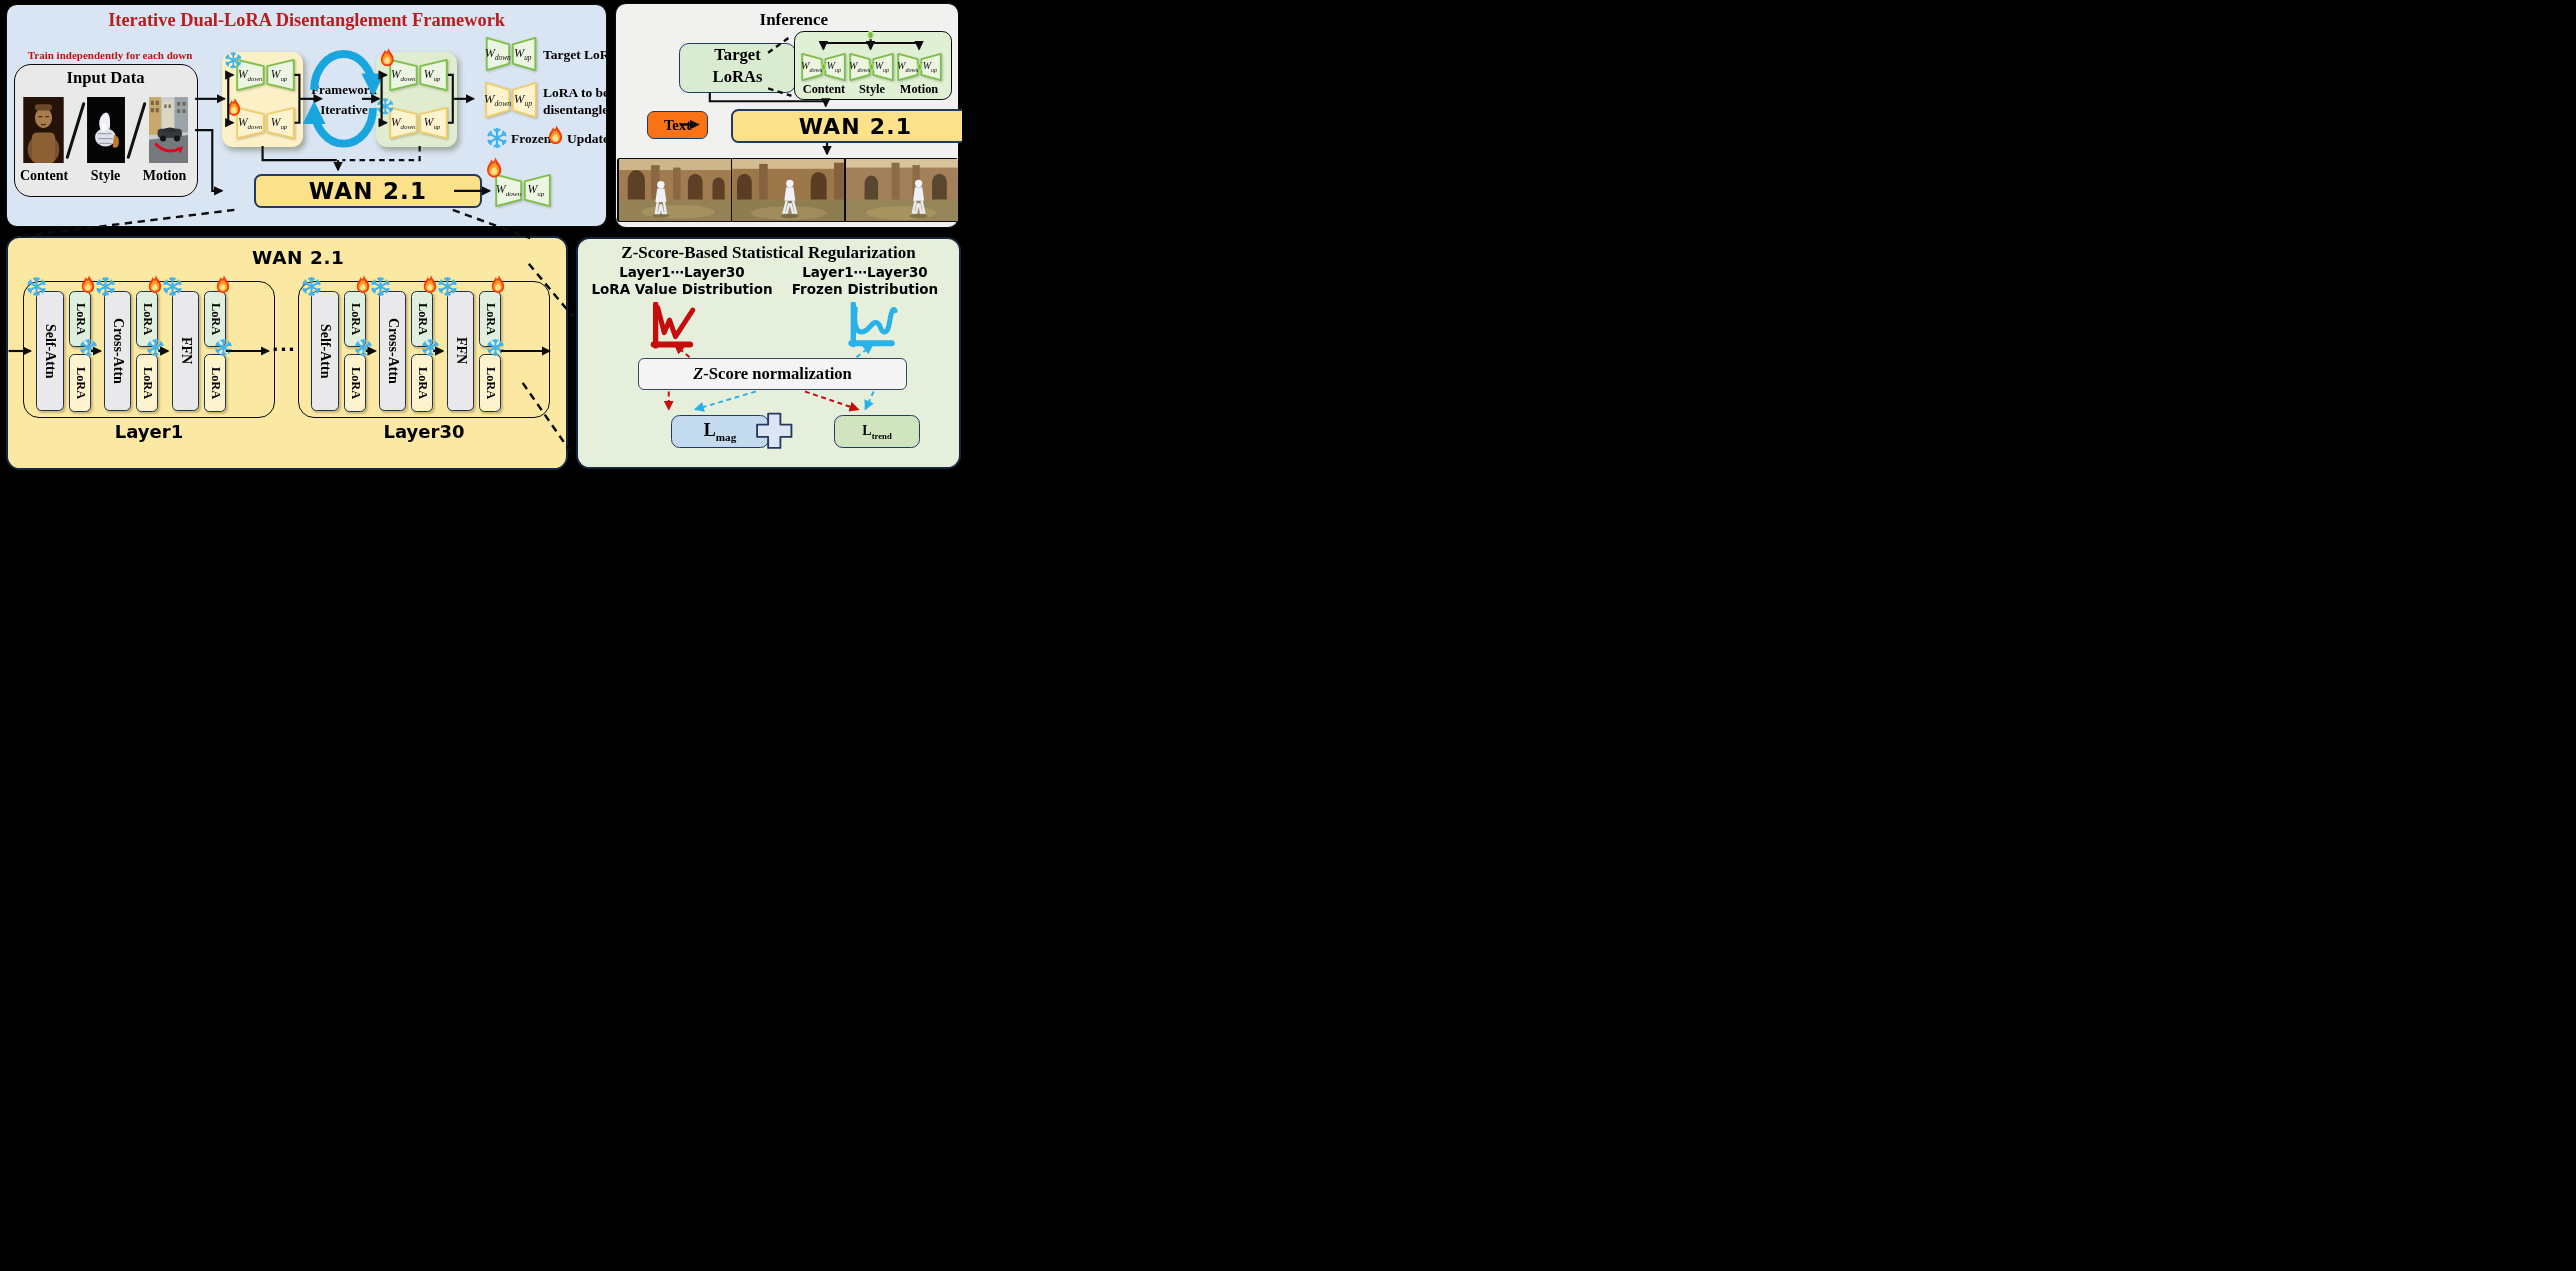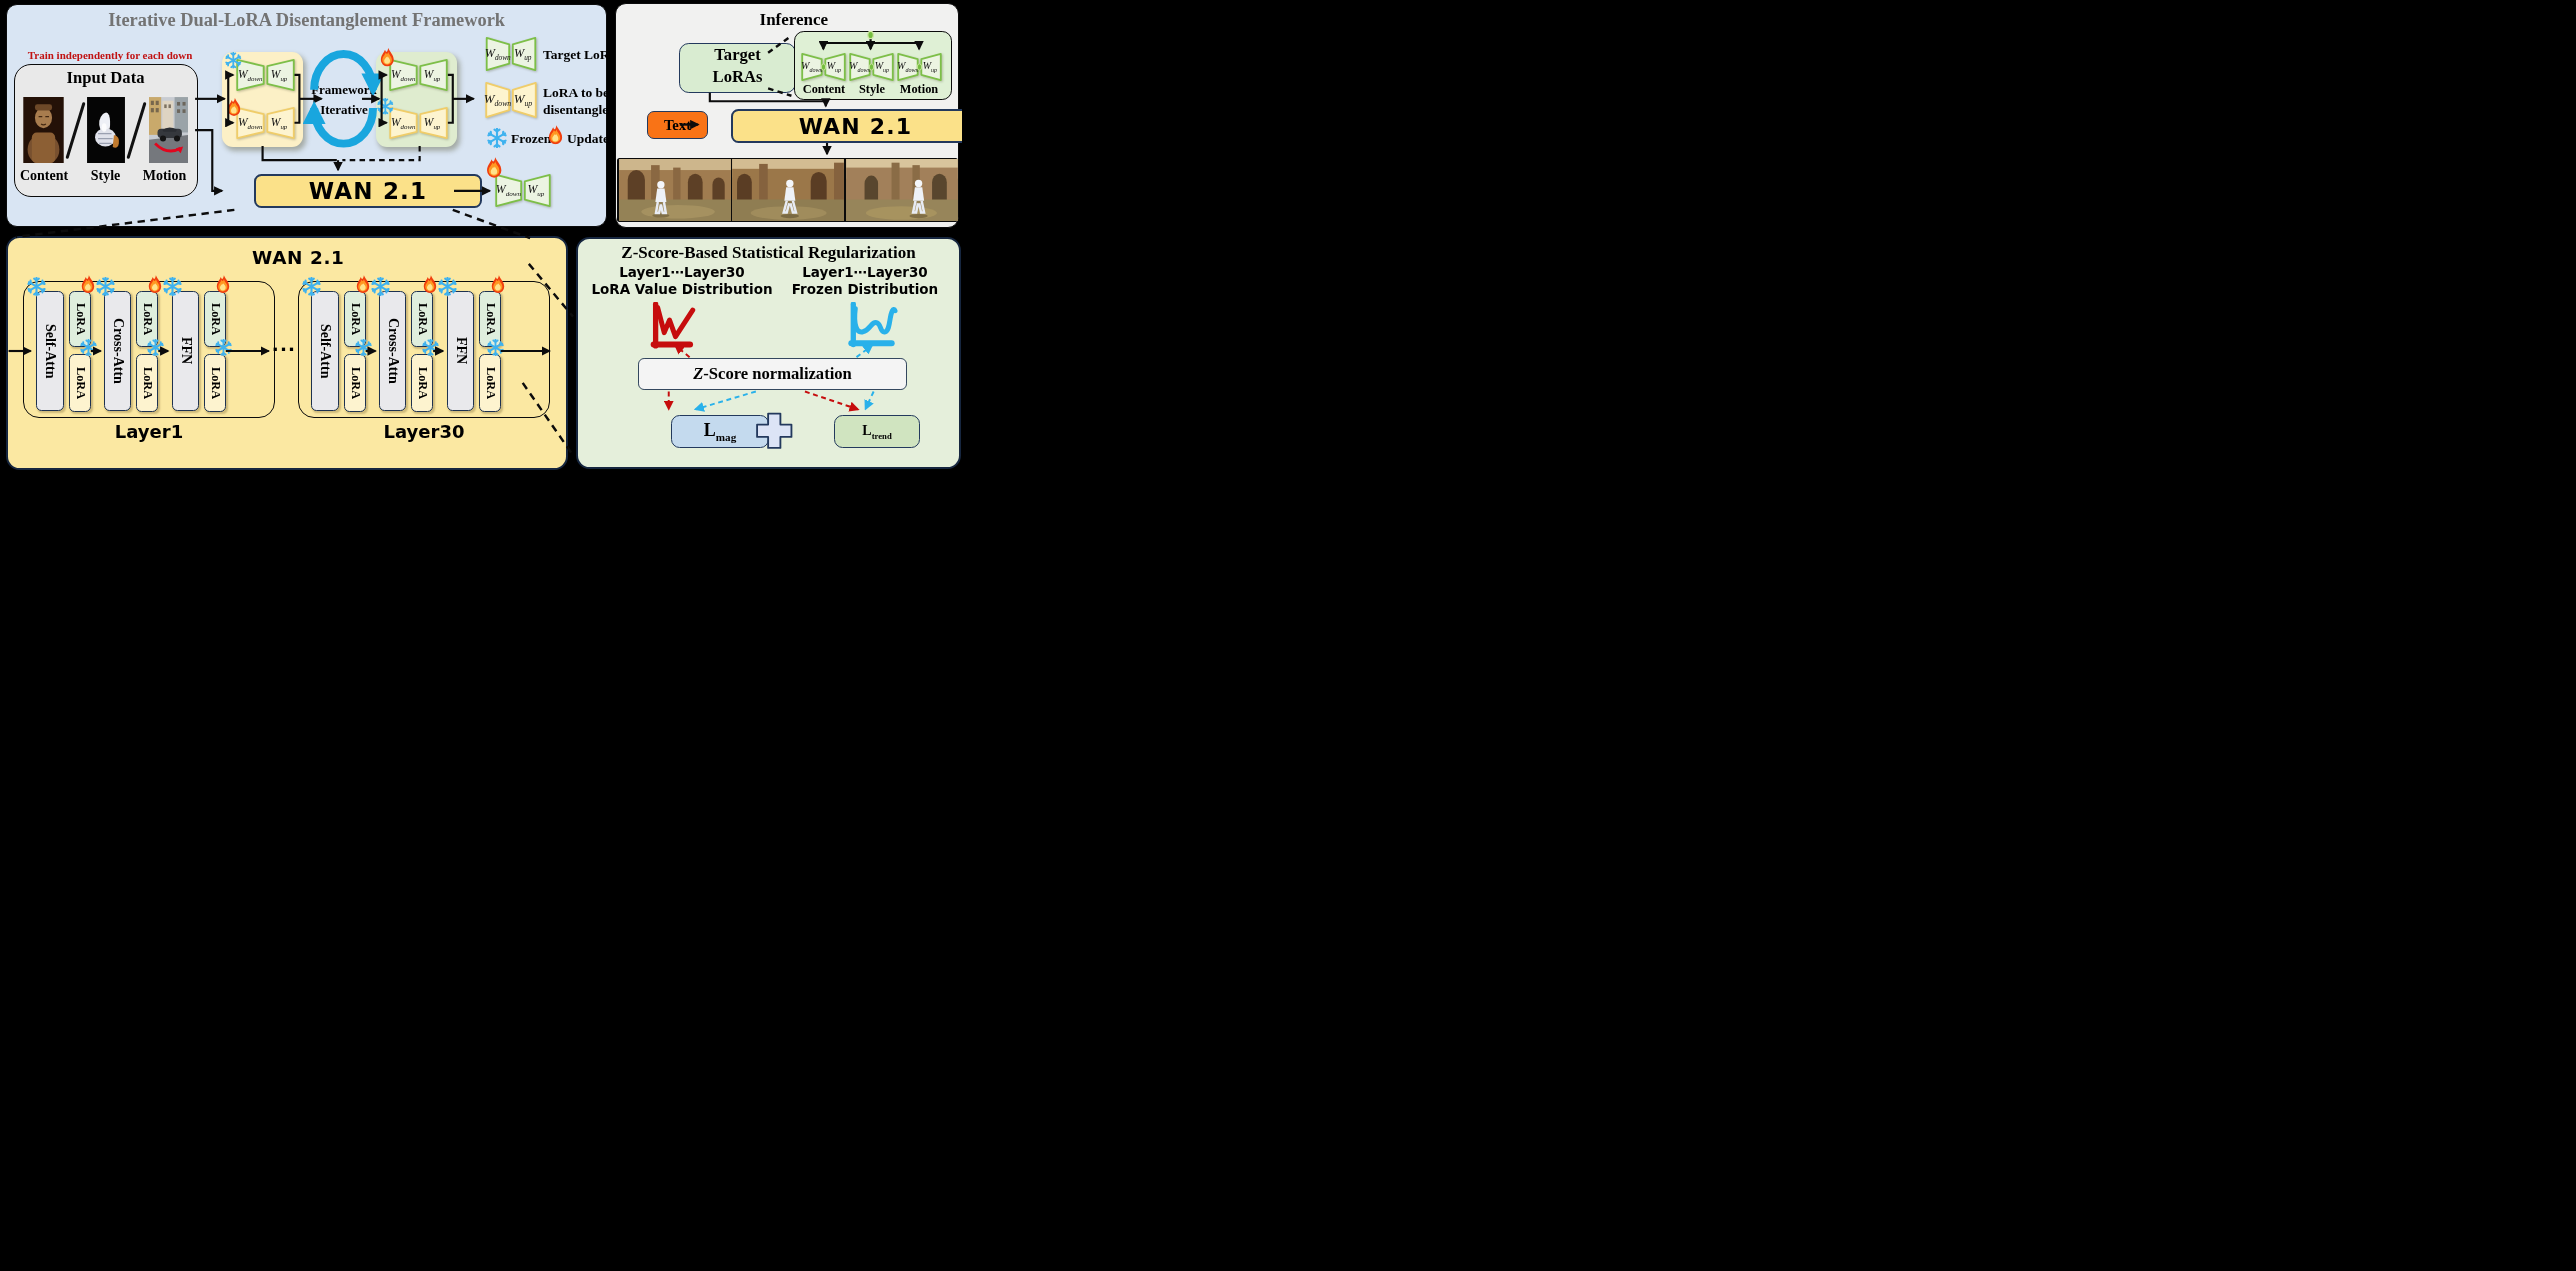--- a/index.html
+++ b/index.html
@@ -47,21 +47,21 @@
     </symbol>
     <symbol id="sym-fire" viewBox="0 0 18 20">
       <path d="M10,0 C12,5 16,7 16,13 A7,7 0 0 1 2,13 C2,8 5,6 6.5,2 C7.5,5 9,5.5 10,0 Z" fill="#f03e0e"></path>
       <path d="M10,4 C11,8 14,9 14,13 A5.2,5.2 0 0 1 3.6,13 C3.6,9.5 6.5,8 7.3,5 C8.2,7 9.4,7 10,4 Z" fill="#ff9722"></path>
       <path d="M9.6,9 C10.4,11 12,11.6 12,13.8 A3.2,3.2 0 0 1 5.6,13.8 C5.6,11.9 7.4,11 8,9.4 C8.6,10.6 9.2,10.6 9.6,9 Z" fill="#ffe28a"></path>
     </symbol>
   </defs>
 </svg>
 
 <div class="panel" id="panel-train">
-  <div class="abs serif lbl ctr" style="left:50%;top:4.9px;font-size:18.4px;color:#737373">Iterative Dual-LoRA Disentanglement Framework</div>
+  <div class="abs serif lbl ctr" style="left:50%;top:4.9px;font-size:18.4px;color:#b91c1c">Iterative Dual-LoRA Disentanglement Framework</div>
   <div class="abs serif lbl ctr" style="left:103px;top:44px;font-size:11px;color:#c11212">Train independently for each down</div>
 </div>
 
 <div class="abs" style="left:13.5px;top:64px;width:182px;height:131px;background:#e9e9e9;
      border:1.8px solid #0b0b0b;border-radius:17px;z-index:5">
   <div class="abs serif lbl ctr" style="left:50%;top:2.5px;font-size:16.6px">Input Data</div>
 
   <svg class="abs" style="left:8.6px;top:32px" width="41" height="66" viewBox="0 0 66 108">
     <rect width="66" height="108" fill="#241208"></rect>
     <rect width="66" height="108" fill="url(#)"></rect>

